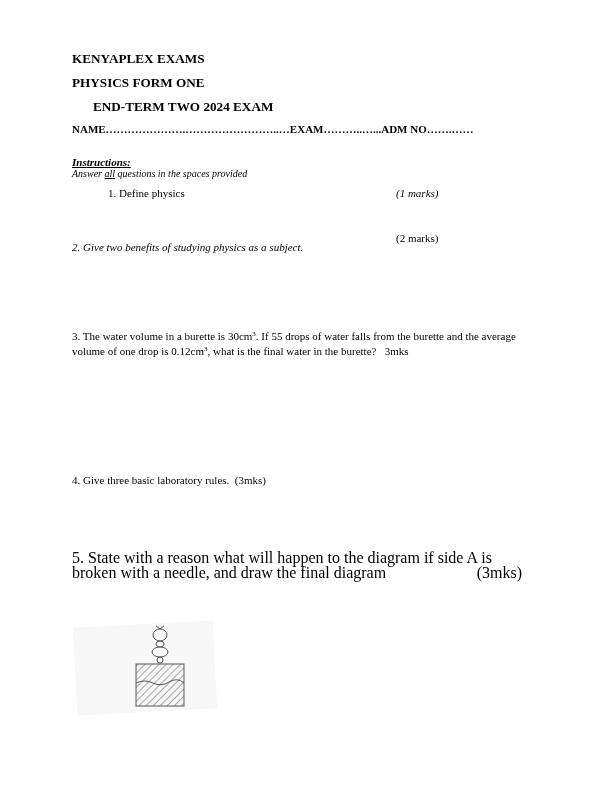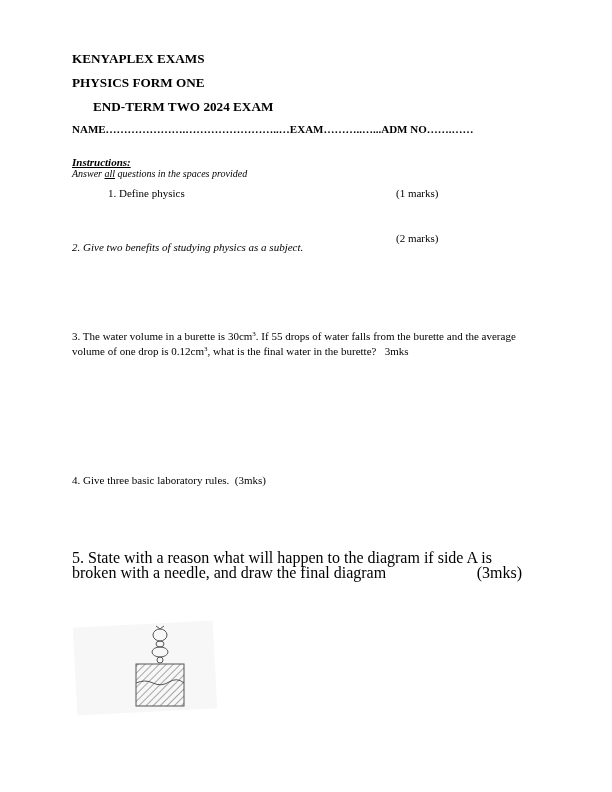--- a/index.html
+++ b/index.html
@@ -97,21 +97,21 @@
 
   <div class="abs name-line">NAME………………….……………………..…EXAM………..…...ADM NO…….……</div>
 
   <div class="abs instr-head">Instructions:</div>
   <div class="abs instr-body"><span>Answer </span><u>all</u><span> questions in the spaces provided</span></div>
 
   <div class="abs q" style="top:187px;margin-left:36px;">
     <span>1.</span>
     <span>Define physics</span>
   </div>
-  <div class="abs marks" style="top:187px; left:396px;">(1 marks)</div>
+  <div class="abs marks" style="top:187px; left:396px;font-style:italic;">(1 marks)</div>
 
   <div class="abs q" style="top:241px;font-style:italic;">
     <span>2.</span>
     <span>Give two benefits of studying physics as a subject.</span>
   </div>
   <div class="abs marks" style="top:232px; left:396px;">(2 marks)</div>
 
   <div class="q3">
     <span>3.</span>
     <span>The water volume in a burette is 30cm</span><sup>3</sup><span>. If 55 drops of water falls from the burette and the average volume of one drop is 0.12cm</span><sup>3</sup><span>, what is the final water in the burette?</span>&nbsp;&nbsp;&nbsp;<span>3mks</span>

